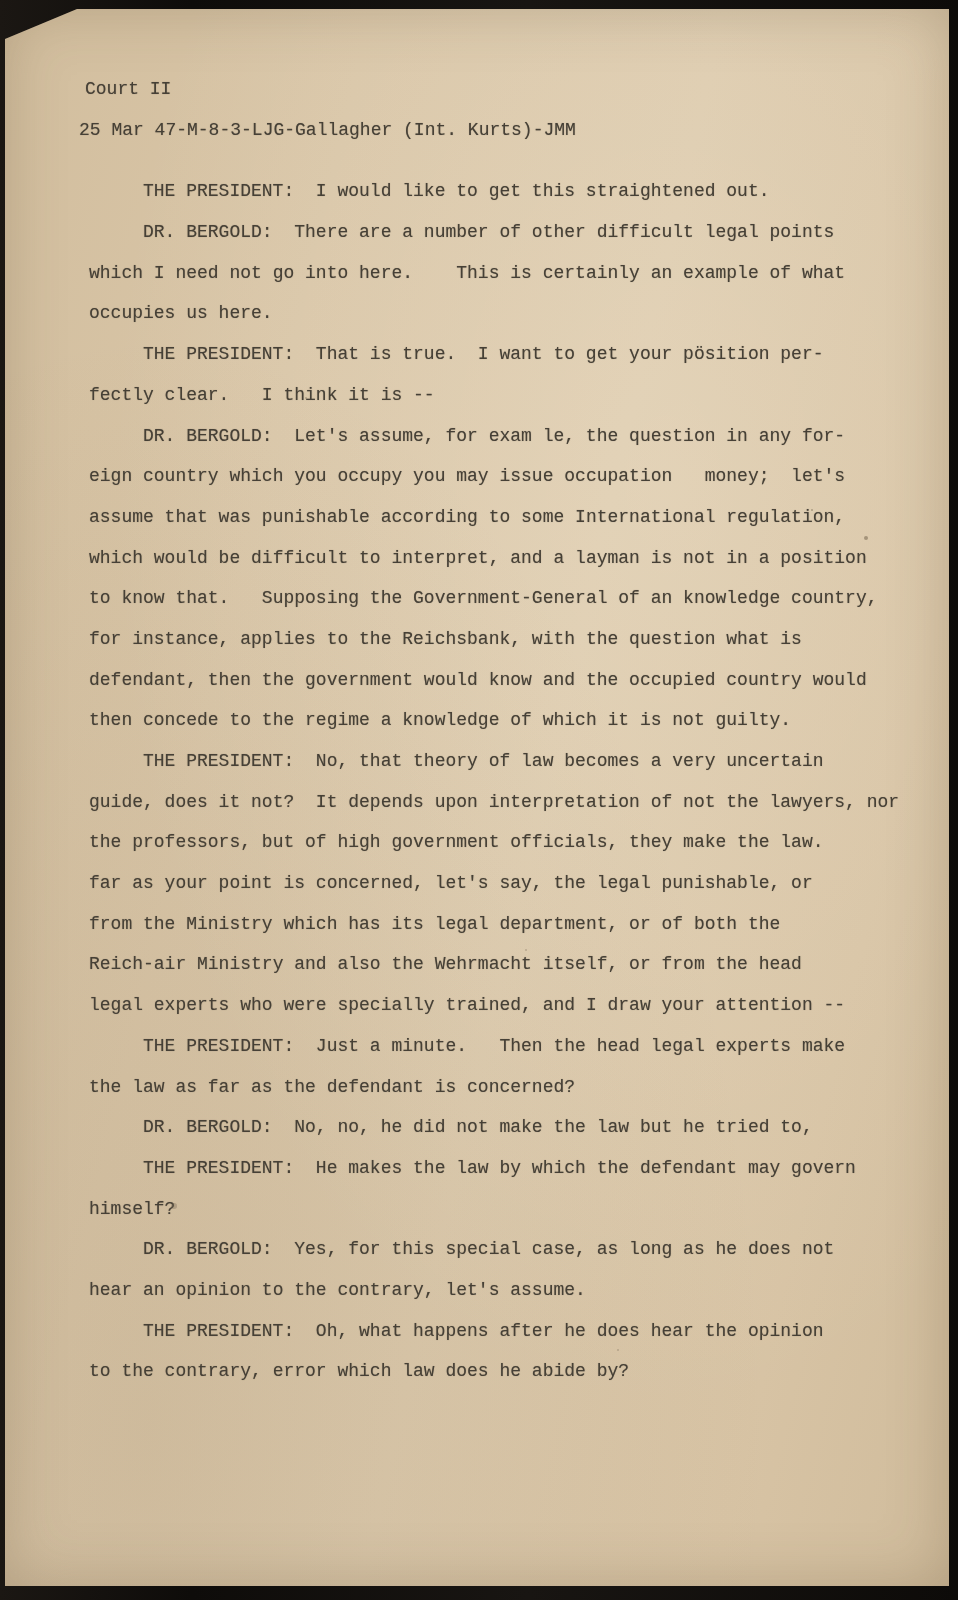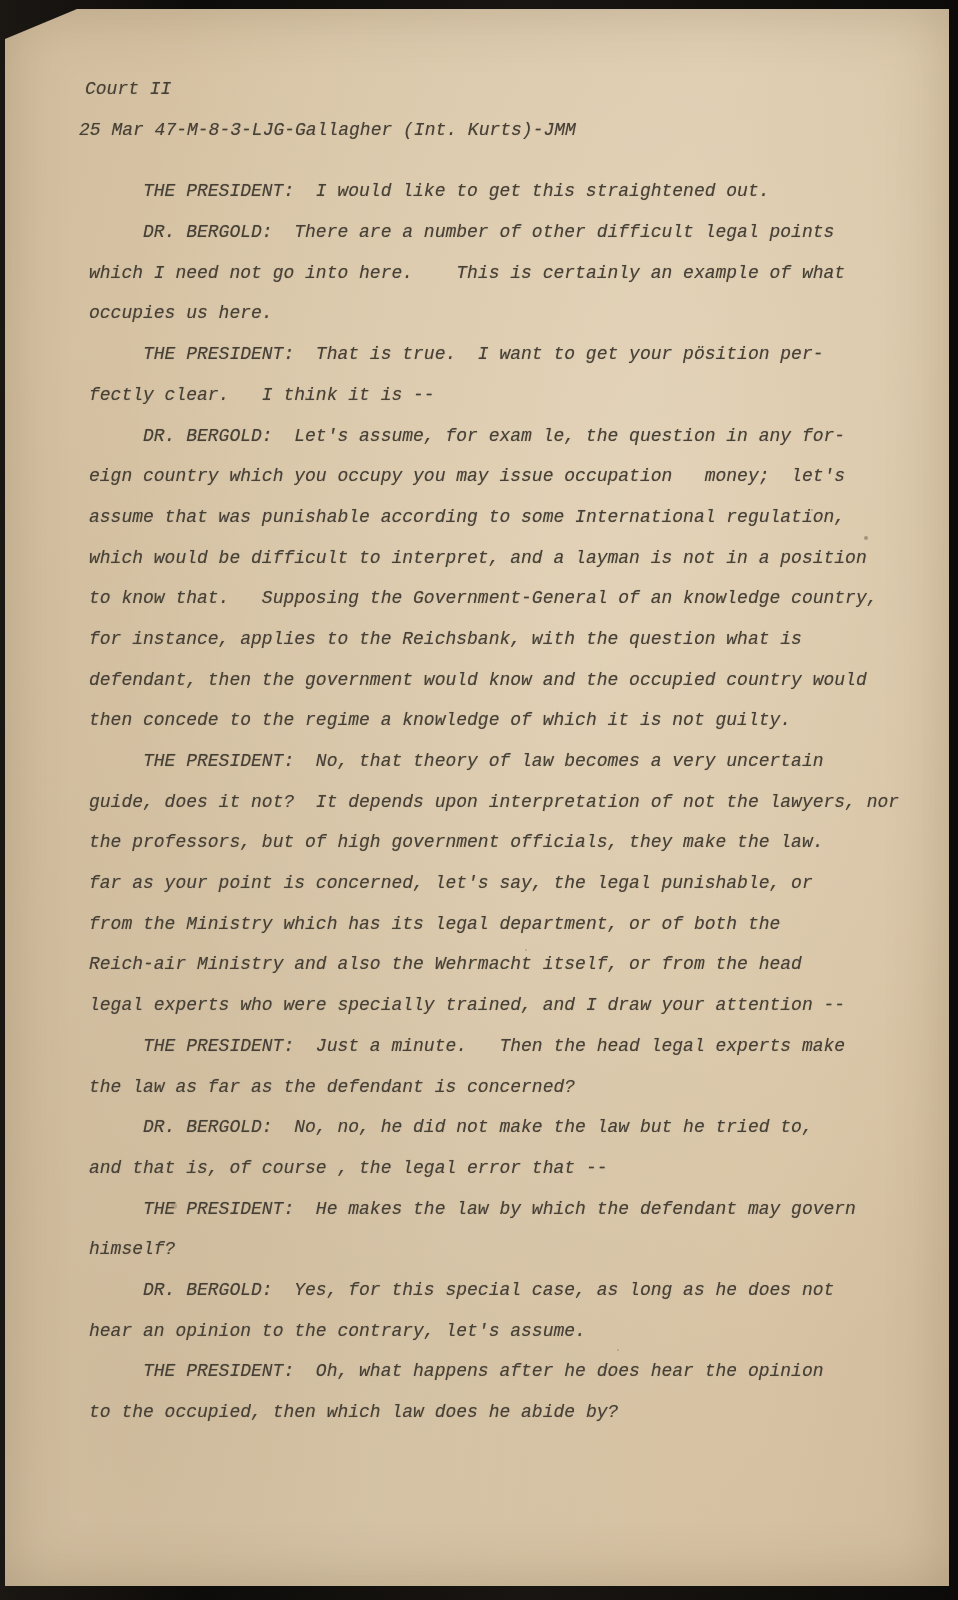--- a/index.html
+++ b/index.html
@@ -10,21 +10,20 @@
     overflow: hidden;
     background: #14110e;
     font-family: "Liberation Mono", "DejaVu Sans Mono", monospace;
   }
   .scan-bg {
     position: relative;
     width: 958px;
     height: 1600px;
     background:
       linear-gradient(90deg, #1b1713 0%, #0e0c0a 20%, #181512 55%, #0d0b09 100%);
-    font-style: italic;
   }
   .page {
     position: absolute;
     left: 5px;
     top: 9px;
     right: 9px;
     bottom: 14px;
     background:
       radial-gradient(ellipse at 70% 30%, rgba(255,246,228,0.20), rgba(0,0,0,0) 60%),
       radial-gradient(ellipse at 15% 90%, rgba(120,95,60,0.12), rgba(0,0,0,0) 55%),
@@ -114,30 +113,29 @@
             <div class="tline">from the Ministry which has its legal department, or of both the</div>
             <div class="tline">Reich-air Ministry and also the Wehrmacht itself, or from the head</div>
             <div class="tline">legal experts who were specially trained, and I draw your attention --</div>
           </div>
           <div class="para">
             <div class="tline first">THE PRESIDENT:  Just a minute.   Then the head legal experts make</div>
             <div class="tline">the law as far as the defendant is concerned?</div>
           </div>
           <div class="para">
             <div class="tline first">DR. BERGOLD:  No, no, he did not make the law but he tried to,</div>
-            <div class="tline">and that is, of course , the legal error that --</div>
           </div>
           <div class="para">
             <div class="tline first">THE PRESIDENT:  He makes the law by which the defendant may govern</div>
             <div class="tline">himself?</div>
           </div>
           <div class="para">
             <div class="tline first">DR. BERGOLD:  Yes, for this special case, as long as he does not</div>
             <div class="tline">hear an opinion to the contrary, let's assume.</div>
           </div>
           <div class="para">
             <div class="tline first">THE PRESIDENT:  Oh, what happens after he does hear the opinion</div>
-            <div class="tline">to the occupied, then which law does he abide by?</div>
+            <div class="tline">to the contrary, error which law does he abide by?</div>
           </div>
         </div>
     </div>
   </div>
 </div>
 
 </body></html>

